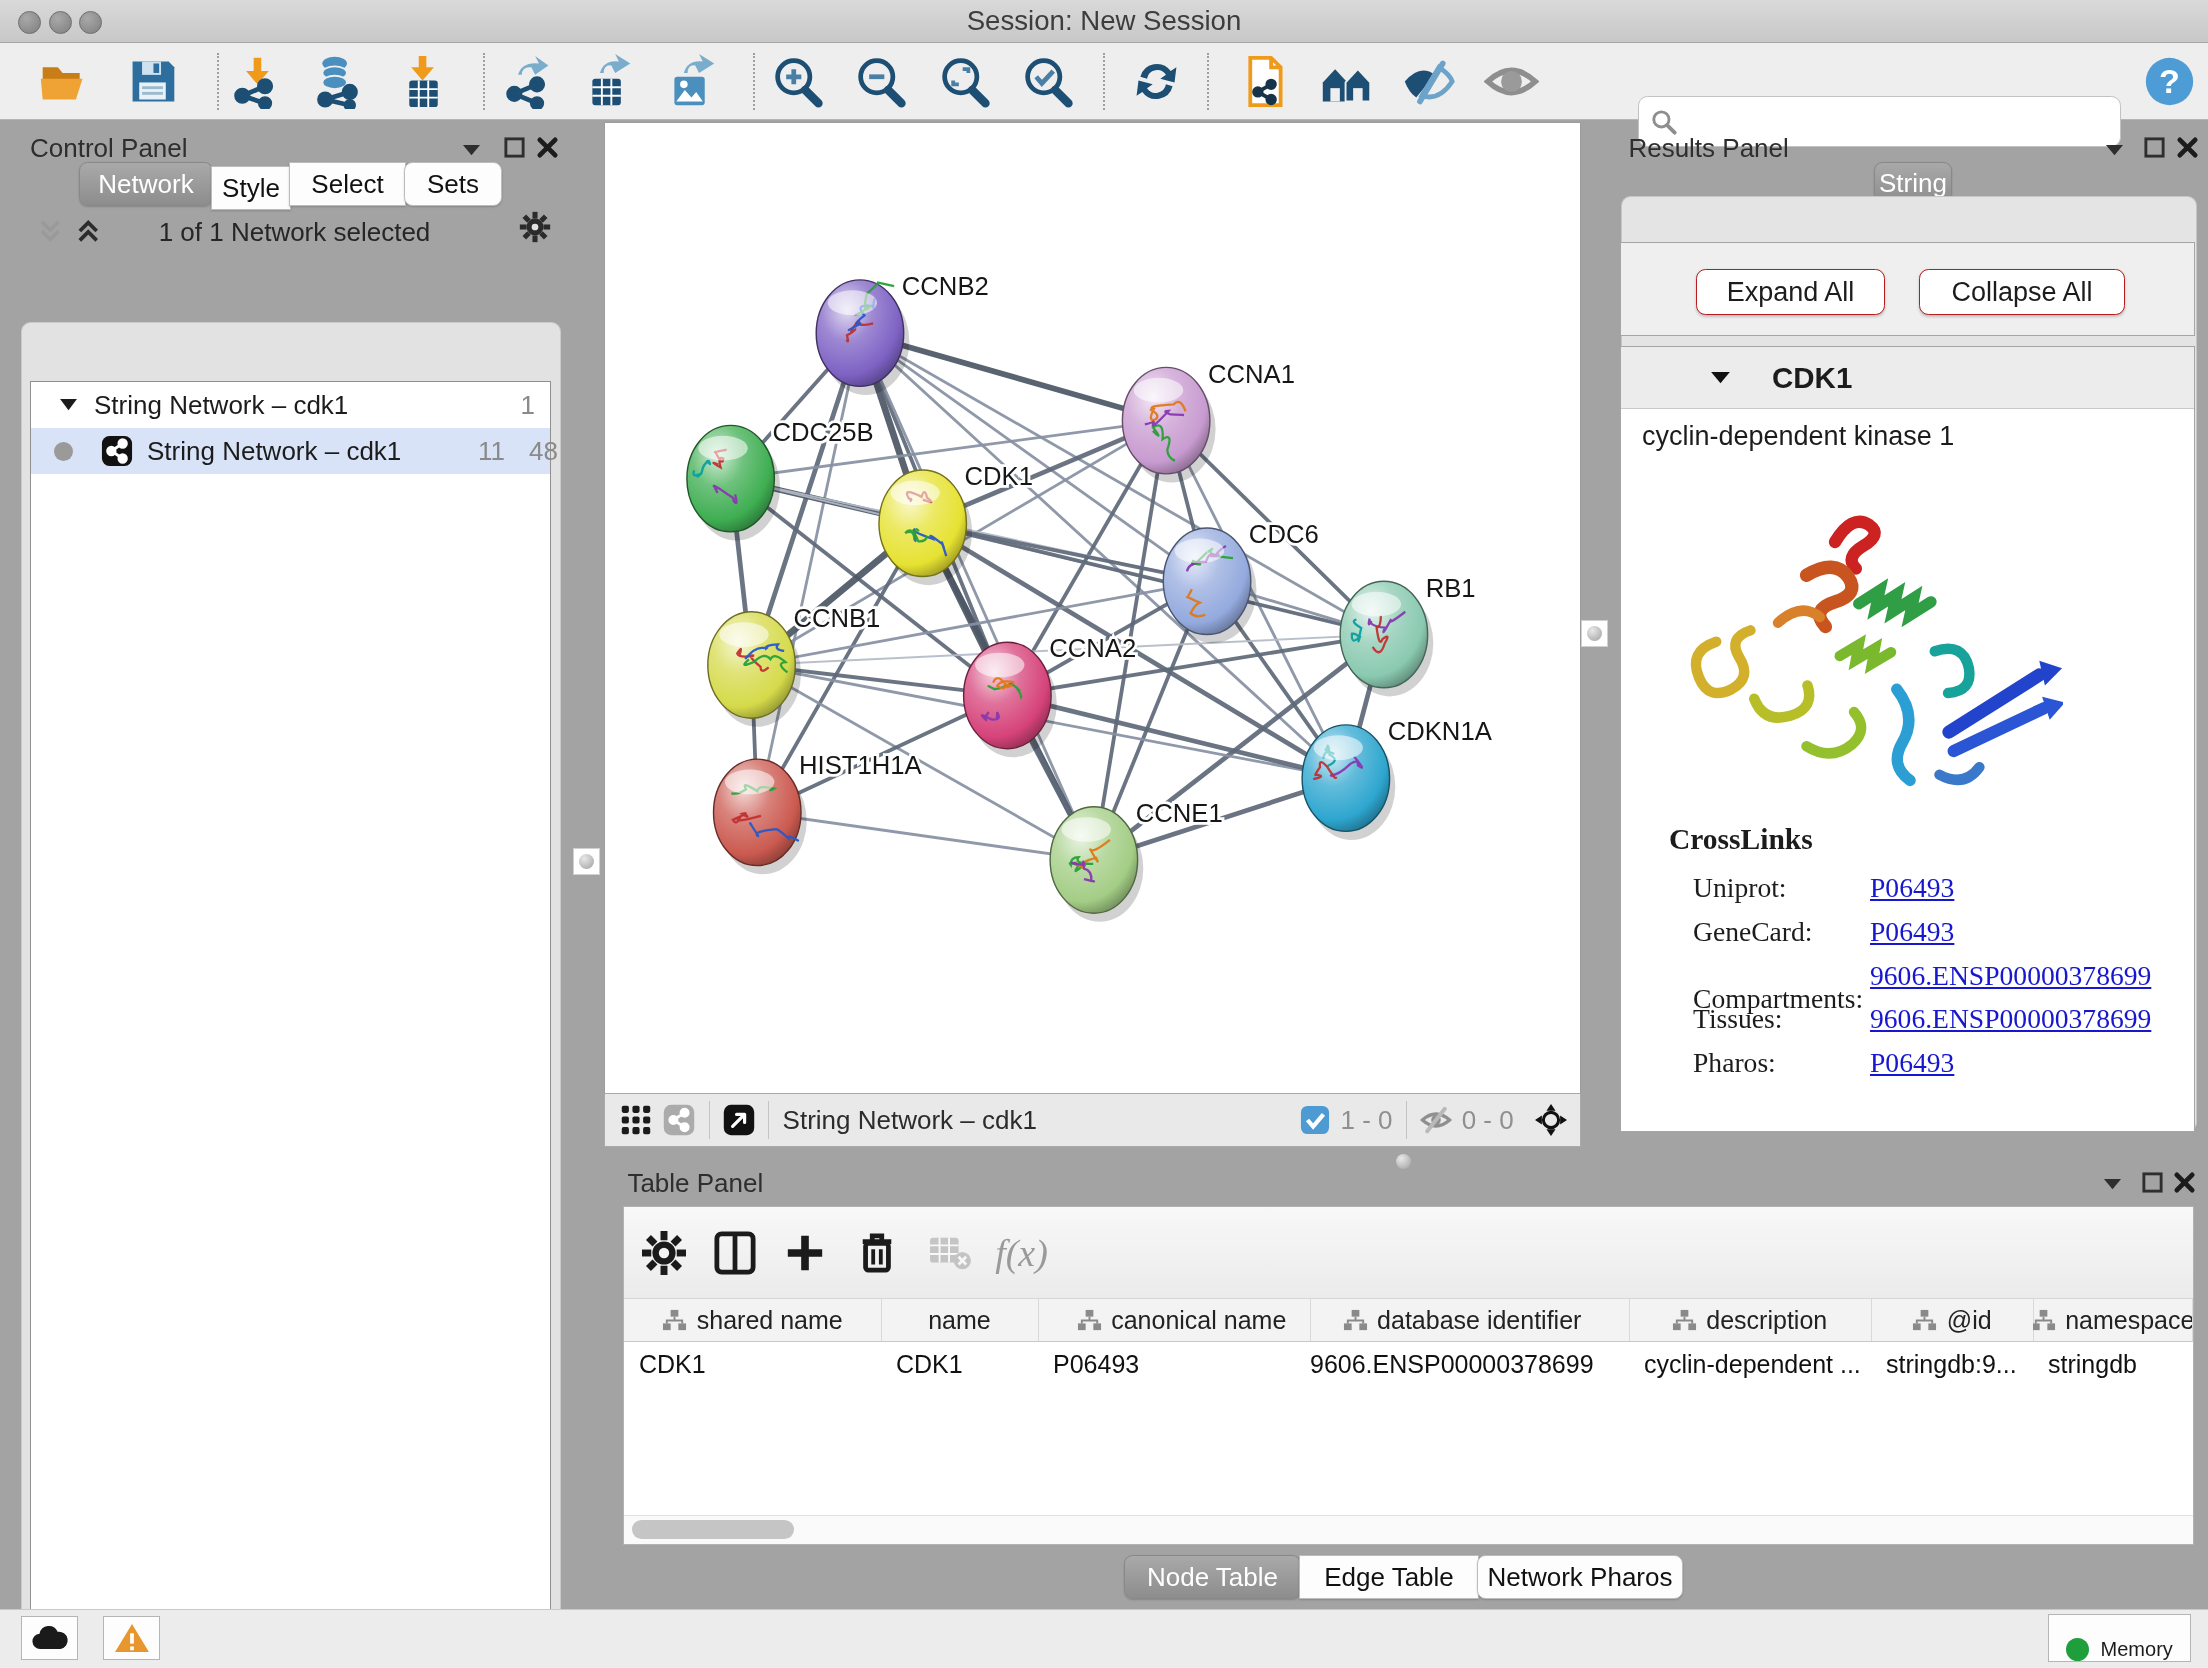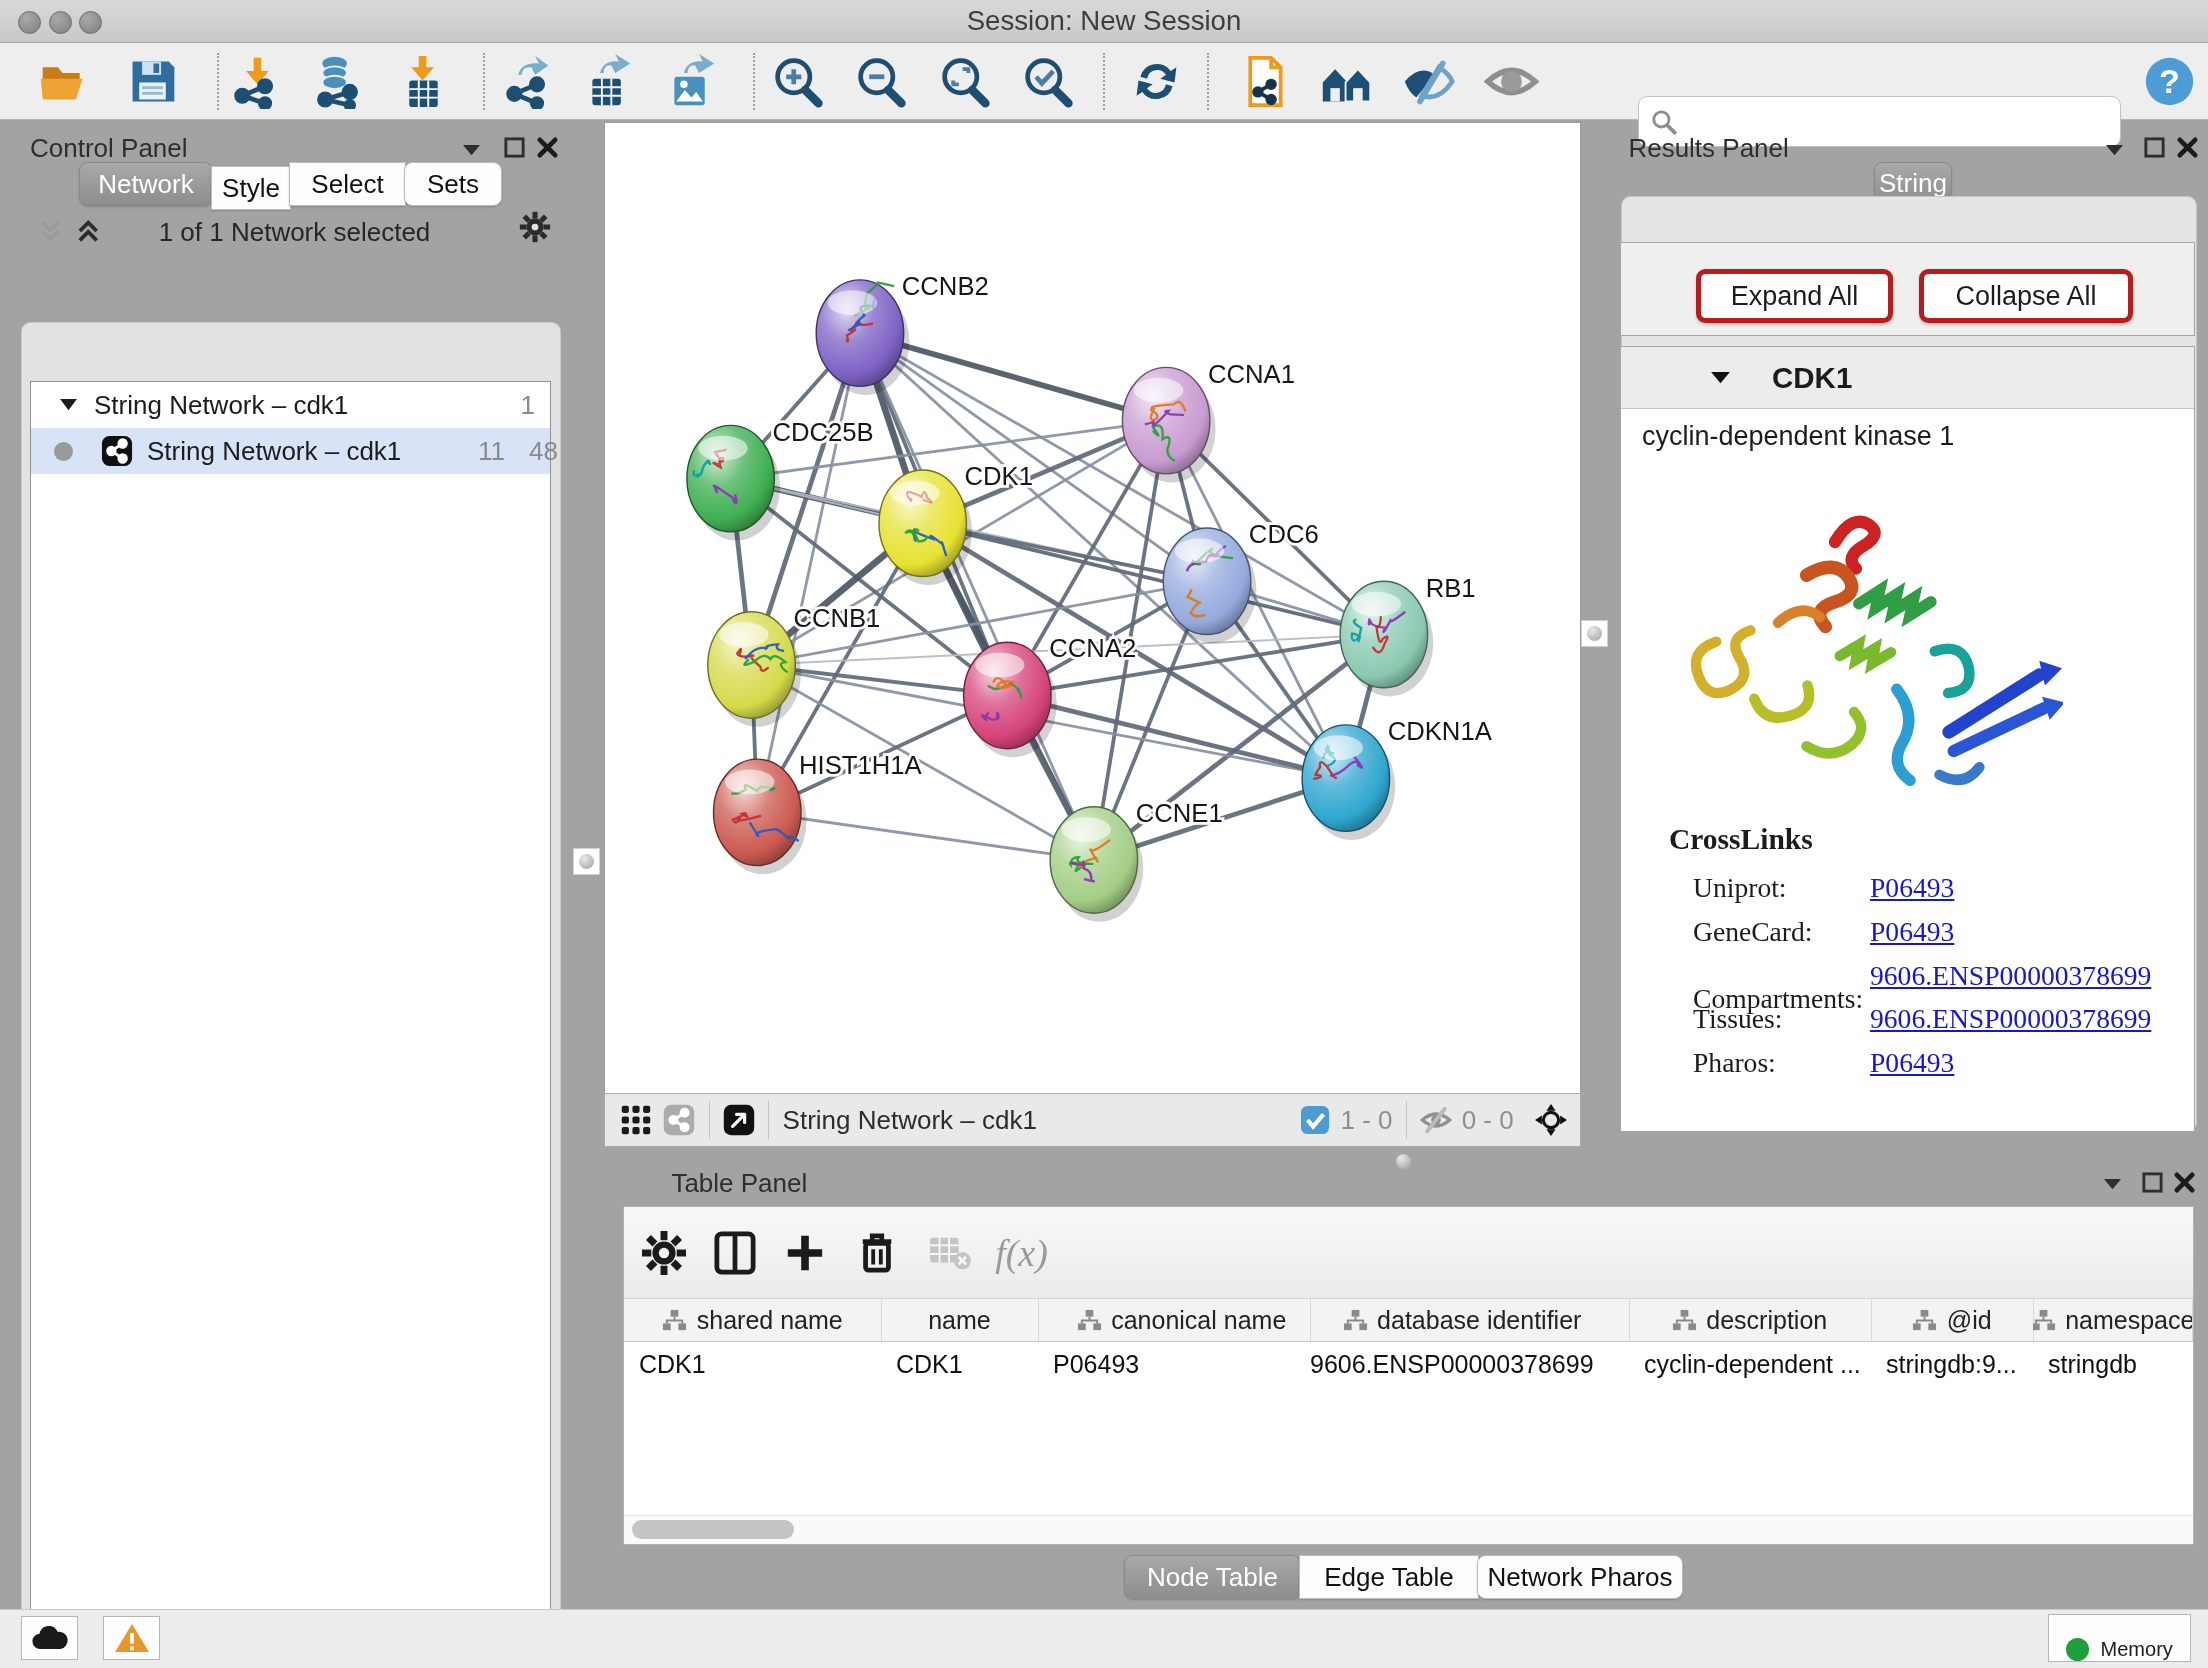--- a/index.html
+++ b/index.html
@@ -50,21 +50,21 @@
   .nodelabel{font-size:27px;fill:#161616;stroke:#ffffff;stroke-width:6px;paint-order:stroke;font-family:"Liberation Sans",sans-serif;}
 
   .handle{position:absolute;width:25px;height:25px;background:#fff;border:1px solid #d0d0d0;
     display:flex;align-items:center;justify-content:center;}
   .handle i{width:15px;height:15px;border-radius:50%;background:radial-gradient(circle at 35% 30%,#e8e8e8,#9f9f9f);}
 
   
   .rbox{position:absolute;left:1621px;top:196px;width:574px;height:934px;background:#e4e4e4;
     border:1px solid #c6c6c6;border-radius:9.5px;}
   .rbtnbox{position:absolute;left:1620px;top:242px;width:573px;height:92px;background:#efefef;border:1.9px solid #a5a5a5;}
-  .rbtn{position:absolute;top:26px;height:44px;background:#fff;border:5px solid #b91c1c;border-radius:9.5px;
+  .rbtn{position:absolute;top:26px;height:44px;background:#fff;border:1px solid #b91c1c;border-radius:9.5px;
     font-size:27px;display:flex;align-items:center;justify-content:center;box-shadow:0 1.9px 2.9px rgba(0,0,0,.2);}
   .rmain{position:absolute;left:1620px;top:346px;width:573px;height:784px;background:#fff;border:1.9px solid #a5a5a5;}
   .rhdr{position:absolute;left:0;top:0;width:100%;height:61px;background:#ececec;border-bottom:1px solid #c9c9c9;
     display:flex;align-items:center;}
   .rname{font-size:29.5px;font-weight:bold;}
   .rdesc{font-size:27px;}
   .xl{font-family:"Liberation Serif",serif;}
   .xl-title{font-size:29.5px;font-weight:bold;}
   .xl-label{font-size:27.6px;}
   .xl-link{font-size:27.6px;color:#1717cf;text-decoration:underline;}
@@ -731,21 +731,21 @@
       <div class="xl-label abs" style="left:72px;top:613px;margin-top:23px;">Compartments:</div>
       <a class="xl-link abs" style="left:249px;top:613px;">9606.ENSP00000378699</a>
       <div class="xl-label abs" style="left:72px;top:656px;">Tissues:</div>
       <a class="xl-link abs" style="left:249px;top:656px;">9606.ENSP00000378699</a>
       <div class="xl-label abs" style="left:72px;top:700px;">Pharos:</div>
       <a class="xl-link abs" style="left:249px;top:700px;">P06493</a>
     </div>
   </div>
 
   <div class="abs" style="left:616px;top:1168px;width:1592px;height:438px;">
-    <span class="phead abs" style="left:11.4px;top:0;margin-left:44px;">Table Panel</span>
+    <span class="phead abs" style="left:11.4px;top:0;">Table Panel</span>
     <span class="picon abs" style="left:1480px;top:0;">
       <svg width="21" height="13.3" viewBox="0 0 22 14">
           <path d="M2 2 h18 l-9 11z" fill="#2e2e2e"></path>
         </svg>
       </span>
     <span class="picon abs" style="left:1520px;top:-1.9px;">
       <svg width="23" height="23" viewBox="0 0 24 24">
           <rect x="3" y="3" width="18" height="18" fill="none" stroke="#2e2e2e" stroke-width="3"></rect>
         </svg>
       </span>

